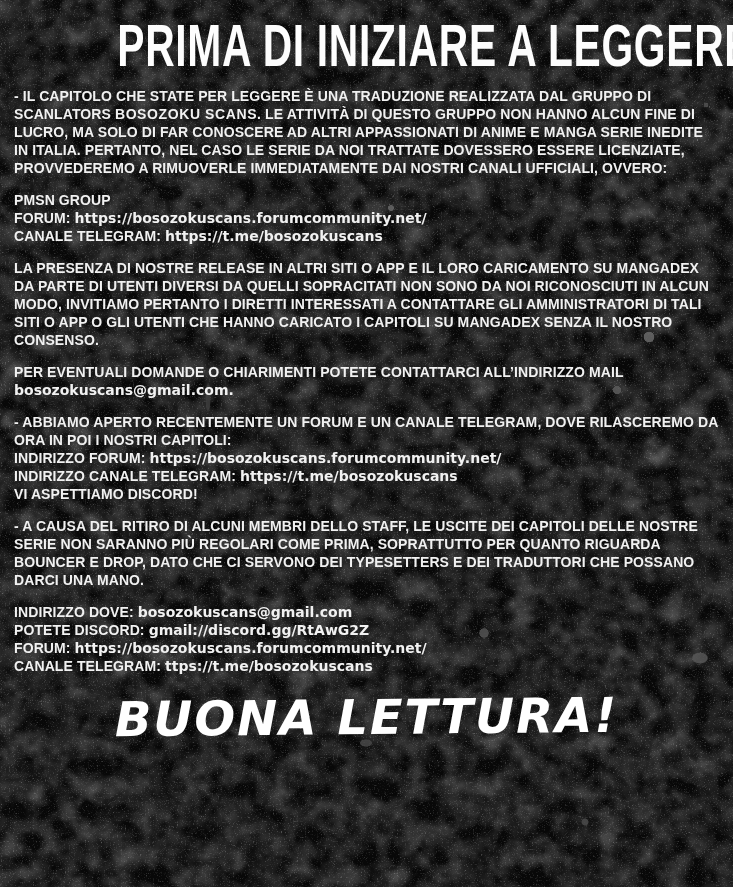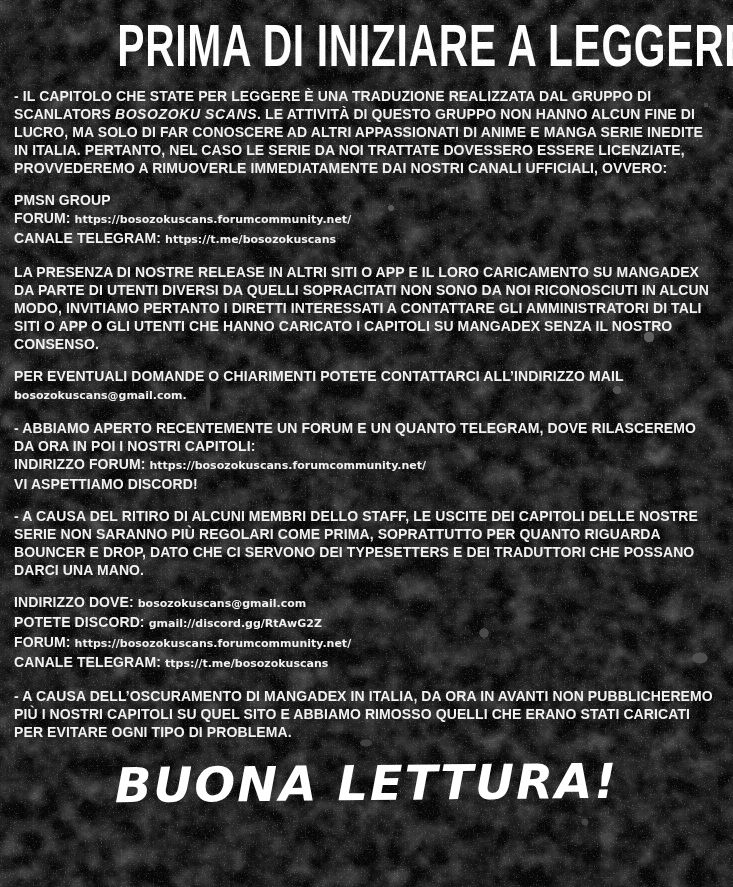--- a/index.html
+++ b/index.html
@@ -57,25 +57,24 @@
     font-size: 14px;
     font-weight: 700;
     line-height: 18px;
     letter-spacing: .1px;
   }
   .tight { margin-bottom: 14px; }
   .line { line-height: 18px; }
   .hand {
     font-family: "DejaVu Sans", sans-serif;
     font-weight: 700;
-    font-size: 11px;
+    font-size: 14px;
     letter-spacing: 0;
   }
   .group-name {
-    font-style: italic;
     letter-spacing: .6px;
   }
   .closing {
     margin-top: 10px;
     text-align: center;
     font-family: "DejaVu Sans", sans-serif;
     font-style: italic;
     font-weight: 700;
     font-size: 48px;
     letter-spacing: 2px;
@@ -115,39 +114,40 @@
       <div class="line"><span>CANALE TELEGRAM:</span>
         <span class="hand">https://t.me/bosozokuscans</span></div>
     </div>
 
     <p class="para">LA PRESENZA DI NOSTRE RELEASE IN ALTRI SITI O APP E IL LORO CARICAMENTO SU MANGADEX DA PARTE DI UTENTI DIVERSI DA QUELLI SOPRACITATI NON SONO DA NOI RICONOSCIUTI IN ALCUN MODO, INVITIAMO PERTANTO I DIRETTI INTERESSATI A CONTATTARE GLI AMMINISTRATORI DI TALI SITI O APP O GLI UTENTI CHE HANNO CARICATO I CAPITOLI SU MANGADEX SENZA IL NOSTRO CONSENSO.</p>
 
     <p class="para"><span>PER EVENTUALI DOMANDE O CHIARIMENTI POTETE CONTATTARCI ALL’INDIRIZZO MAIL</span><br>
       <span class="hand">bosozokuscans@gmail.com</span><span class="hand">.</span></p>
 
     <div class="para">
-      <div class="line">- ABBIAMO APERTO RECENTEMENTE UN FORUM E UN QUANTO TELEGRAM, DOVE RILASCEREMO DA ORA IN POI I NOSTRI CAPITOLI:</div>
+      <div class="line">- ABBIAMO APERTO RECENTEMENTE UN FORUM E UN CANALE TELEGRAM, DOVE RILASCEREMO DA ORA IN POI I NOSTRI CAPITOLI:</div>
       <div class="line"><span>INDIRIZZO FORUM:</span>
         <span class="hand">https://bosozokuscans.forumcommunity.net/</span></div>
+      <div class="line"><span>INDIRIZZO CANALE TELEGRAM:</span>
+        <span class="hand">https://t.me/bosozokuscans</span></div>
       <div class="line">VI ASPETTIAMO DISCORD!</div>
     </div>
 
     <p class="para">- A CAUSA DEL RITIRO DI ALCUNI MEMBRI DELLO STAFF, LE USCITE DEI CAPITOLI DELLE NOSTRE SERIE NON SARANNO PIÙ REGOLARI COME PRIMA, SOPRATTUTTO PER QUANTO RIGUARDA BOUNCER E DROP, DATO CHE CI SERVONO DEI TYPESETTERS E DEI TRADUTTORI CHE POSSANO DARCI UNA MANO.</p>
 
 
     <div class="para">
       <div class="line"><span>INDIRIZZO DOVE:</span>
         <span class="hand">bosozokuscans@gmail.com</span></div>
       <div class="line"><span>POTETE DISCORD:</span>
         <span class="hand">gmail://discord.gg/RtAwG2Z</span></div>
       <div class="line"><span>FORUM:</span>
         <span class="hand">https://bosozokuscans.forumcommunity.net/</span></div>
       <div class="line"><span>CANALE TELEGRAM:</span>
         <span class="hand">ttps://t.me/bosozokuscans</span></div>
     </div>
 
-    <p class="para">- A CAUSA DELL’OSCURAMENTO DI MANGADEX IN ITALIA, DA ORA IN AVANTI NON PUBBLICHEREMO PIÙ I NOSTRI CAPITOLI SU QUEL SITO E ABBIAMO RIMOSSO QUELLI CHE ERANO STATI CARICATI PER EVITARE OGNI TIPO DI PROBLEMA.</p>
 
 
     <div class="closing">BUONA LETTURA!</div>
 
   </div>
 </div>
 
 </body></html>

